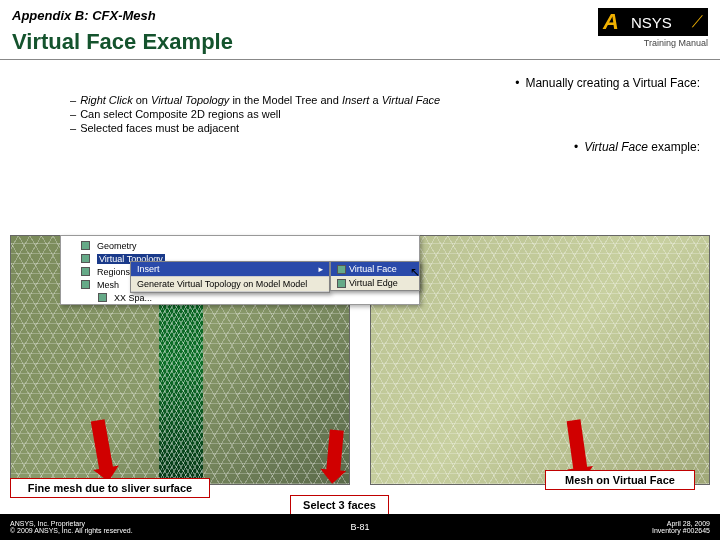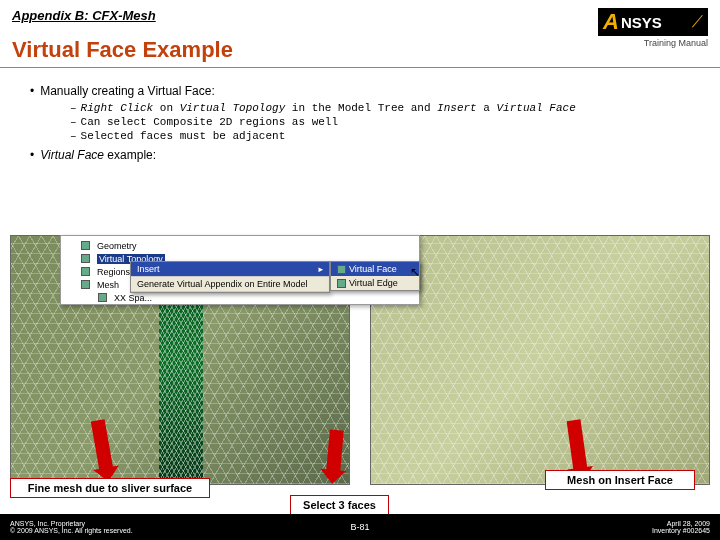--- a/index.html
+++ b/index.html
@@ -1,30 +1,30 @@
 <!DOCTYPE html>
 <html><head>
 <meta charset="utf-8">
 <style>
   * { margin: 0; padding: 0; box-sizing: border-box; }
   body { width: 720px; height: 540px; font-family: Arial, sans-serif; background: #fff; position: relative; overflow: hidden; }
   .header { padding: 8px 12px 0 12px; display: flex; justify-content: space-between; align-items: flex-start; }
   .header-left { flex: 1; }
-  .appendix { font-size: 13px; font-weight: bold; font-style: italic; color: #000; text-decoration: underline; }
-  .title { font-size: 22px; font-weight: bold; color: #c2410c; margin-top: 14px; }
+  .appendix { font-size: 13px; font-weight: bold; font-style: italic; color: #000; }
+  .title { font-size: 22px; font-weight: bold; color: #14532d; margin-top: 6px; }
   .header-right { text-align: right; }
   .logo { width: 110px; height: 28px; background: #000; border: 1px solid #000; display: inline-flex; align-items: center; padding: 0 4px; }
   .logo-a { color: #f0b000; font-size: 22px; font-weight: bold; font-style: italic; }
-  .logo-text { color: #fff; font-size: 15px; font-weight: bold; margin-left: 2px; }
+  .logo-text { color: #fff; font-size: 15px; font-weight: normal; margin-left: 12px; }
   .logo-swoosh { color: #f0b000; font-size: 16px; margin-left: auto; }
   .training { font-size: 9px; color: #444; margin-top: 2px; }
   hr.divider { border: none; border-top: 1px solid #888; margin: 4px 0 0 0; }
   .content { padding: 10px 20px 0 20px; font-size: 12px; }
-  .bullet1 { margin: 6px 0 4px 10px; }
-  .bullet2 { margin: 2px 0 2px 50px; font-size: 11px; font-family: Liberation Mono, monospace; }
+  .bullet1 { margin: 6px 0 4px 10px; text-align: right; }
+  .bullet2 { margin: 2px 0 2px 50px; font-size: 11px; }
   .dash { color: #000; margin-right: 4px; }
   .dot { color: #000; margin-right: 6px; }
   .ital { font-style: italic; }
   .graphics { position: absolute; top: 235px; left: 10px; right: 10px; height: 255px; }
   .panel-left { position: absolute; left: 0; top: 0; width: 340px; height: 250px; background: linear-gradient(135deg, #7a8a5a 0%, #8a9a6a 50%, #5a6a4a 100%); border: 1px solid #666; }
   .panel-right { position: absolute; right: 0; top: 0; width: 340px; height: 250px; background: linear-gradient(135deg, #b8c090 0%, #c8d0a0 50%, #a0a878 100%); border: 1px solid #666; }
   .sliver { position: absolute; left: 148px; top: 0; width: 44px; height: 250px; background: linear-gradient(to bottom, #0a5a20 0%, #0d7028 50%, #083818 100%); }
   .mesh-overlay { position: absolute; inset: 0; background-image:
     repeating-linear-gradient(60deg, rgba(255,255,255,0.3) 0, rgba(255,255,255,0.3) 1px, transparent 1px, transparent 10px),
     repeating-linear-gradient(-60deg, rgba(255,255,255,0.3) 0, rgba(255,255,255,0.3) 1px, transparent 1px, transparent 10px),
@@ -129,21 +129,21 @@
     <div class="tree-row">
         <span class="tree-indent"></span>
         <span class="tree-indent"></span>
         <span class="tiny-icon"></span>
         <span>XX Spa...</span>
       </div>
   </div>
 
   <div class="menu">
     <div class="menu-item menu-sel"><span>Insert</span> <span style="float:right">▸</span></div>
-    <div class="menu-item">Generate Virtual Appendix on Entire Model</div>
+    <div class="menu-item">Generate Virtual Topology on Model Model</div>
   </div>
 
   <div class="submenu">
     <div class="submenu-item submenu-sel">
         <span class="tiny-icon"></span>
         <span>Virtual Face</span>
       </div>
     <div class="submenu-item">
         <span class="tiny-icon"></span>
         <span>Virtual Edge</span>
@@ -151,21 +151,21 @@
   </div>
   <div class="cursor">↖</div>
 
   <div class="red-arrow arrow1"></div>
   <div class="red-arrow arrow2"></div>
   <div class="red-arrow arrow3"></div>
 </div>
 
 <div class="label-box lbl-fine">Fine mesh due to sliver surface</div>
 <div class="label-box lbl-select">Select 3 faces</div>
-<div class="label-box lbl-mesh">Mesh on Insert Face</div>
+<div class="label-box lbl-mesh">Mesh on Virtual Face</div>
 
 <div class="footer">
   <div>
     <div>ANSYS, Inc. Proprietary</div>
     <div>© 2009 ANSYS, Inc. All rights reserved.</div>
   </div>
   <div class="footer-center">B-81</div>
   <div class="footer-right">
     <div>April 28, 2009</div>
     <div>Inventory #002645</div>

